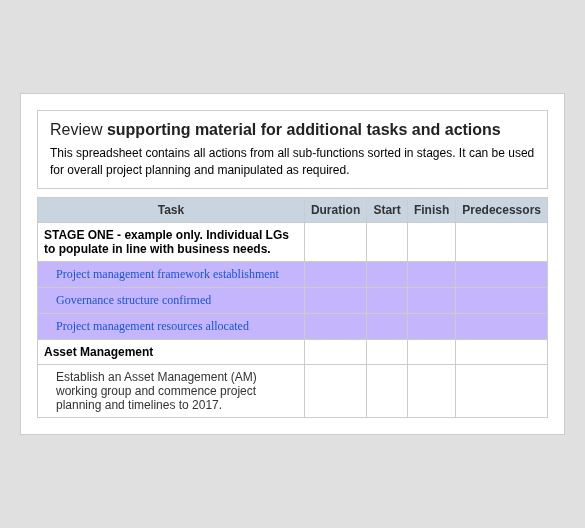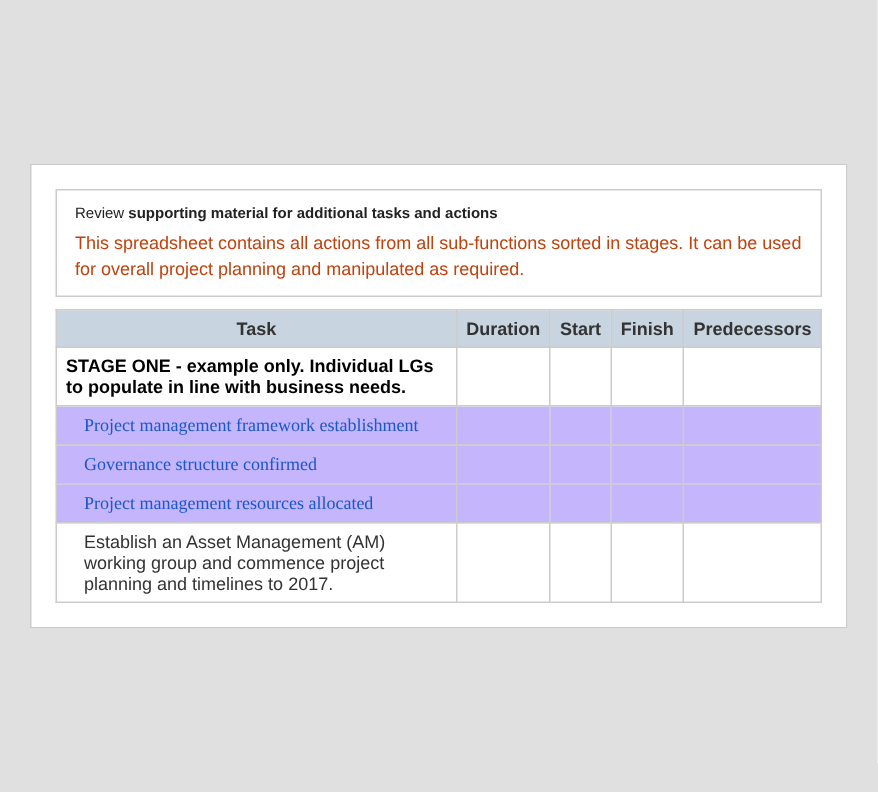--- a/index.html
+++ b/index.html
@@ -21,30 +21,30 @@
       width: 545px;
       padding: 16px;
       border: 1px solid #ccc;
     }
     .review-section {
       border: 1px solid #ccc;
       padding: 10px 12px;
       margin-bottom: 8px;
     }
     .review-title {
-      font-size: 10px;
+      font-size: 16px;
       font-weight: normal;
       color: #222;
       margin-bottom: 6px;
     }
     .review-title strong {
       font-weight: bold;
     }
     .review-highlight {
-      color: #c2410c;
+      color: #000000;
       font-size: 12px;
       line-height: 1.4;
     }
     table {
       width: 100%;
       border-collapse: collapse;
       margin-top: 8px;
     }
     th, td {
       border: 1px solid #ccc;
@@ -147,20 +147,27 @@
         <td></td>
         <td></td>
       </tr>
       <tr class="task-row">
         <td>Project management resources allocated</td>
         <td></td>
         <td></td>
         <td></td>
         <td></td>
       </tr>
+      <tr class="asset-header-row">
+        <td>Asset Management</td>
+        <td></td>
+        <td></td>
+        <td></td>
+        <td></td>
+      </tr>
       <tr class="asset-task-row">
         <td>Establish an Asset Management (AM) working group and commence project planning and timelines to 2017.</td>
         <td></td>
         <td></td>
         <td></td>
         <td></td>
       </tr>
     </tbody>
   </table>
 </div>

